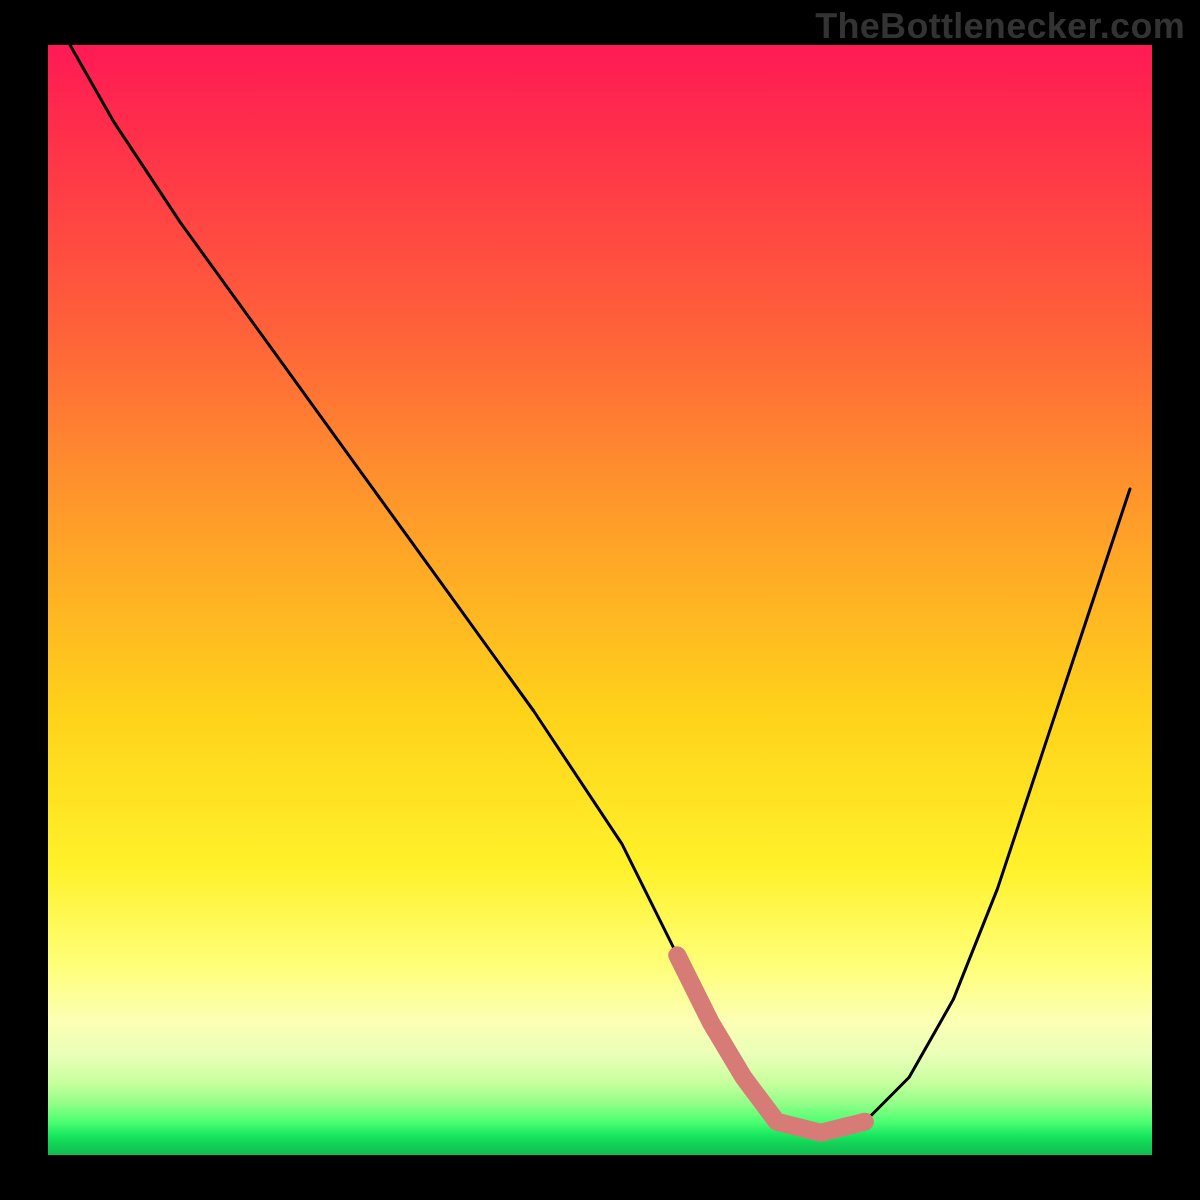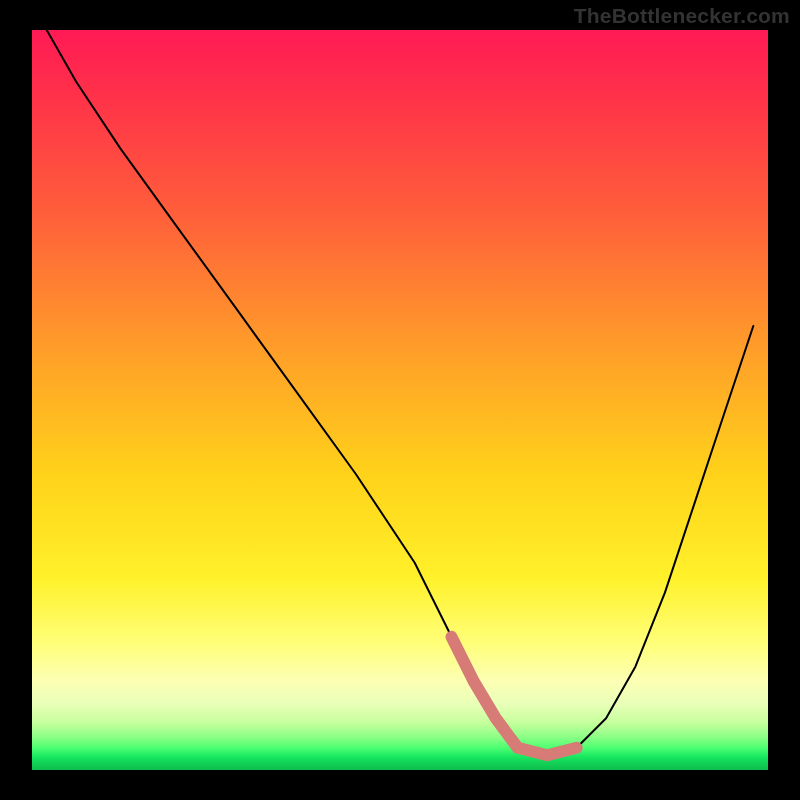--- a/index.html
+++ b/index.html
@@ -15,21 +15,21 @@
     position: relative;
     width: 800px;
     height: 800px;
     background: #000;
   }
   .watermark {
     position: absolute;
     top: 4px;
     right: 10px;
     color: #333;
-    font-size: 21px;
+    font-size: 24px;
     font-weight: 600;
     letter-spacing: 0.2px;
     user-select: none;
   }
   .plot-area {
     position: absolute;
     left: 32px;
     top: 30px;
     width: 736px;
     height: 740px;

